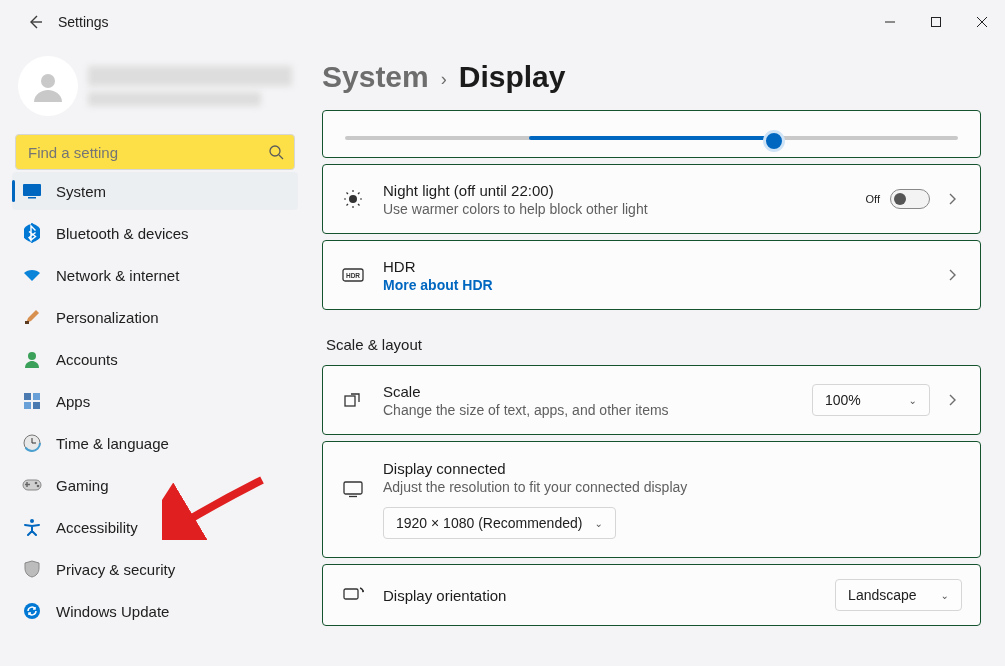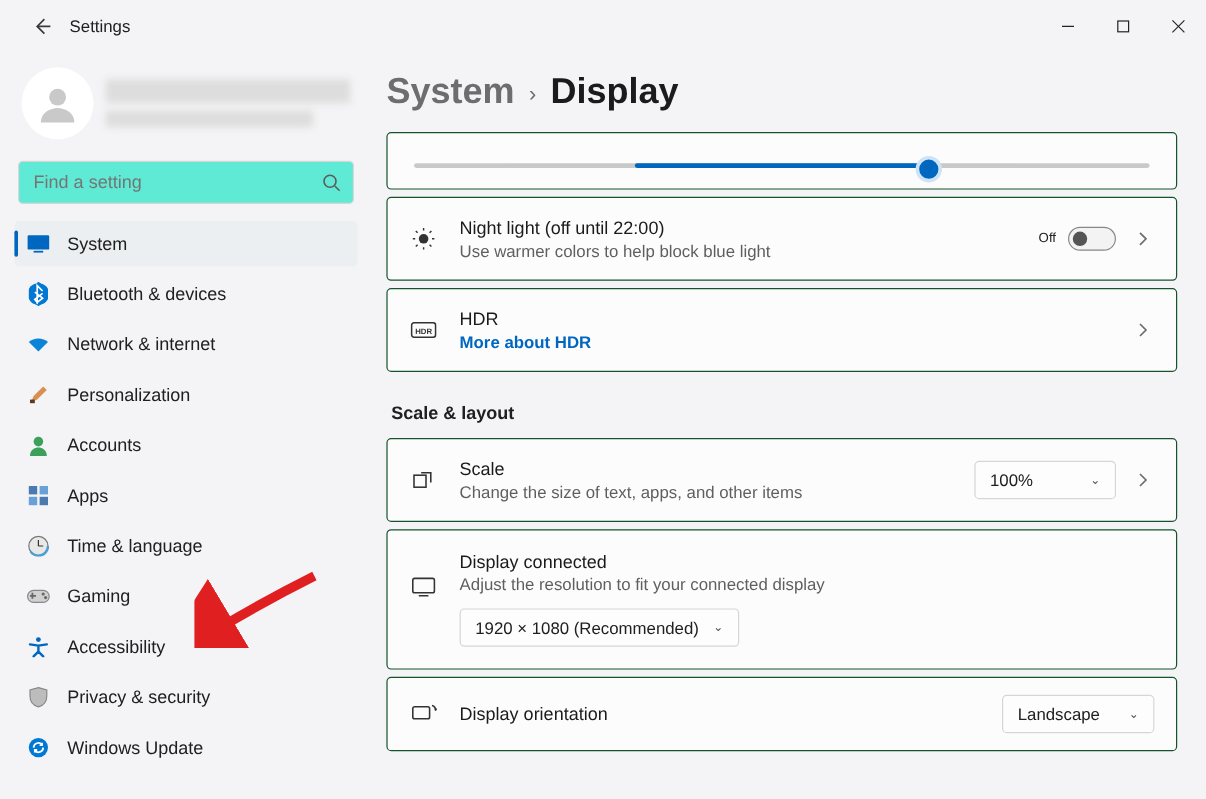--- a/index.html
+++ b/index.html
@@ -17,21 +17,21 @@
   
   .shell { display: flex; height: calc(100% - 44px); }
 
   
   .sidebar { width: 310px; padding: 6px 12px 10px 12px; }
   .account { display: flex; align-items: center; gap: 10px; padding: 6px 6px 16px 6px; }
   .avatar { width: 60px; height: 60px; border-radius: 50%; background: #fff; display: flex; align-items: center; justify-content: center; }
   .account-text { flex: 1; }
   .blur-line { background: #ddd; filter: blur(3px); height: 20px; border-radius: 2px; }
   .blur-line.small { height: 14px; margin-top: 6px; width: 85%; }
-  .searchbox { border: 1px solid #d6d6d6; background: #5eead4; border-radius: 4px; height: 36px; display: flex; align-items: center; padding: 0 10px; margin: 2px 3px 14px 3px; }
+  .searchbox { border: 1px solid #d6d6d6; background: #fde047; border-radius: 4px; height: 36px; display: flex; align-items: center; padding: 0 10px; margin: 2px 3px 2px 3px; }
   .searchbox input { flex: 1; border: none; outline: none; background: transparent; font-size: 15px; color: #5b5b5b; }
 
   .nav { display: flex; flex-direction: column; gap: 4px; }
   .nav-item { display: flex; align-items: center; gap: 14px; height: 38px; padding: 0 6px 0 10px; border-radius: 4px; position: relative; cursor: pointer; }
   .nav-item.selected { background: #eceff2; }
   .nav-item.selected::before { content: ""; position: absolute; left: 0; top: 8px; bottom: 8px; width: 3px; background: #0067c0; border-radius: 2px; }
   .nav-icon { width: 20px; height: 20px; display: flex; align-items: center; justify-content: center; }
   .nav-label { font-size: 15px; }
 
   
@@ -55,21 +55,21 @@
   .slider-fill { position: absolute; left: 30%; top: 9px; height: 4px; background: #0067c0; border-radius: 3px; }
   .slider-thumb { position: absolute; top: 3px; width: 16px; height: 16px; border-radius: 50%; background: #0067c0; border: 3px solid #cfe3f6; box-sizing: content-box; transform: translateX(-50%); }
 
   .toggle-group { display: flex; align-items: center; gap: 10px; }
   .toggle-label { font-size: 11px; }
   .toggle { width: 40px; height: 20px; border-radius: 20px; border: 1px solid #888; background: #f3f3f3; position: relative; }
   .toggle::after { content: ""; position: absolute; left: 3px; top: 3px; width: 12px; height: 12px; background: #555; border-radius: 50%; }
 
   .chevron { width: 14px; color: #6d6d6d; }
 
-  .section-title { font-size: 15px; font-weight: 700; margin: 26px 4px 12px 4px; }
+  .section-title { font-size: 15px; font-weight: 400; margin: 26px 4px 12px 4px; }
 
   .select-pill { border: 1px solid #d6d6d6; background: #fdfdfd; border-radius: 4px; padding: 7px 12px; display: flex; align-items: center; gap: 12px; font-size: 14px; cursor: pointer; }
   .select-pill .caret { font-size: 10px; color: #555; }
 
   .arrow-annotation { position: absolute; pointer-events: none; }
 
   svg { display: block; }
 </style>
 </head>
 <body>
@@ -264,21 +264,21 @@
                 <line x1="17" y1="10" x2="19" y2="10"></line>
               <line x1="3.5" y1="3.5" x2="5" y2="5"></line>
                 <line x1="15" y1="15" x2="16.5" y2="16.5"></line>
               <line x1="3.5" y1="16.5" x2="5" y2="15"></line>
                 <line x1="15" y1="5" x2="16.5" y2="3.5"></line>
             </g>
           </svg>
         </div>
         <div class="row-text">
           <div class="row-title">Night light (off until 22:00)</div>
-          <div class="row-sub">Use warmer colors to help block blue light</div>
+          <div class="row-sub">Use warmer colors to help block other light</div>
         </div>
         <div class="toggle-group">
           <span class="toggle-label">Off</span>
           <div class="toggle"></div>
         </div>
         <div class="chevron">
           <svg width="10" height="14" viewBox="0 0 10 14">
               <path d="M2 2l5 5-5 5" fill="none" stroke="#6d6d6d" stroke-width="1.4"></path>
             </svg>
         </div>

